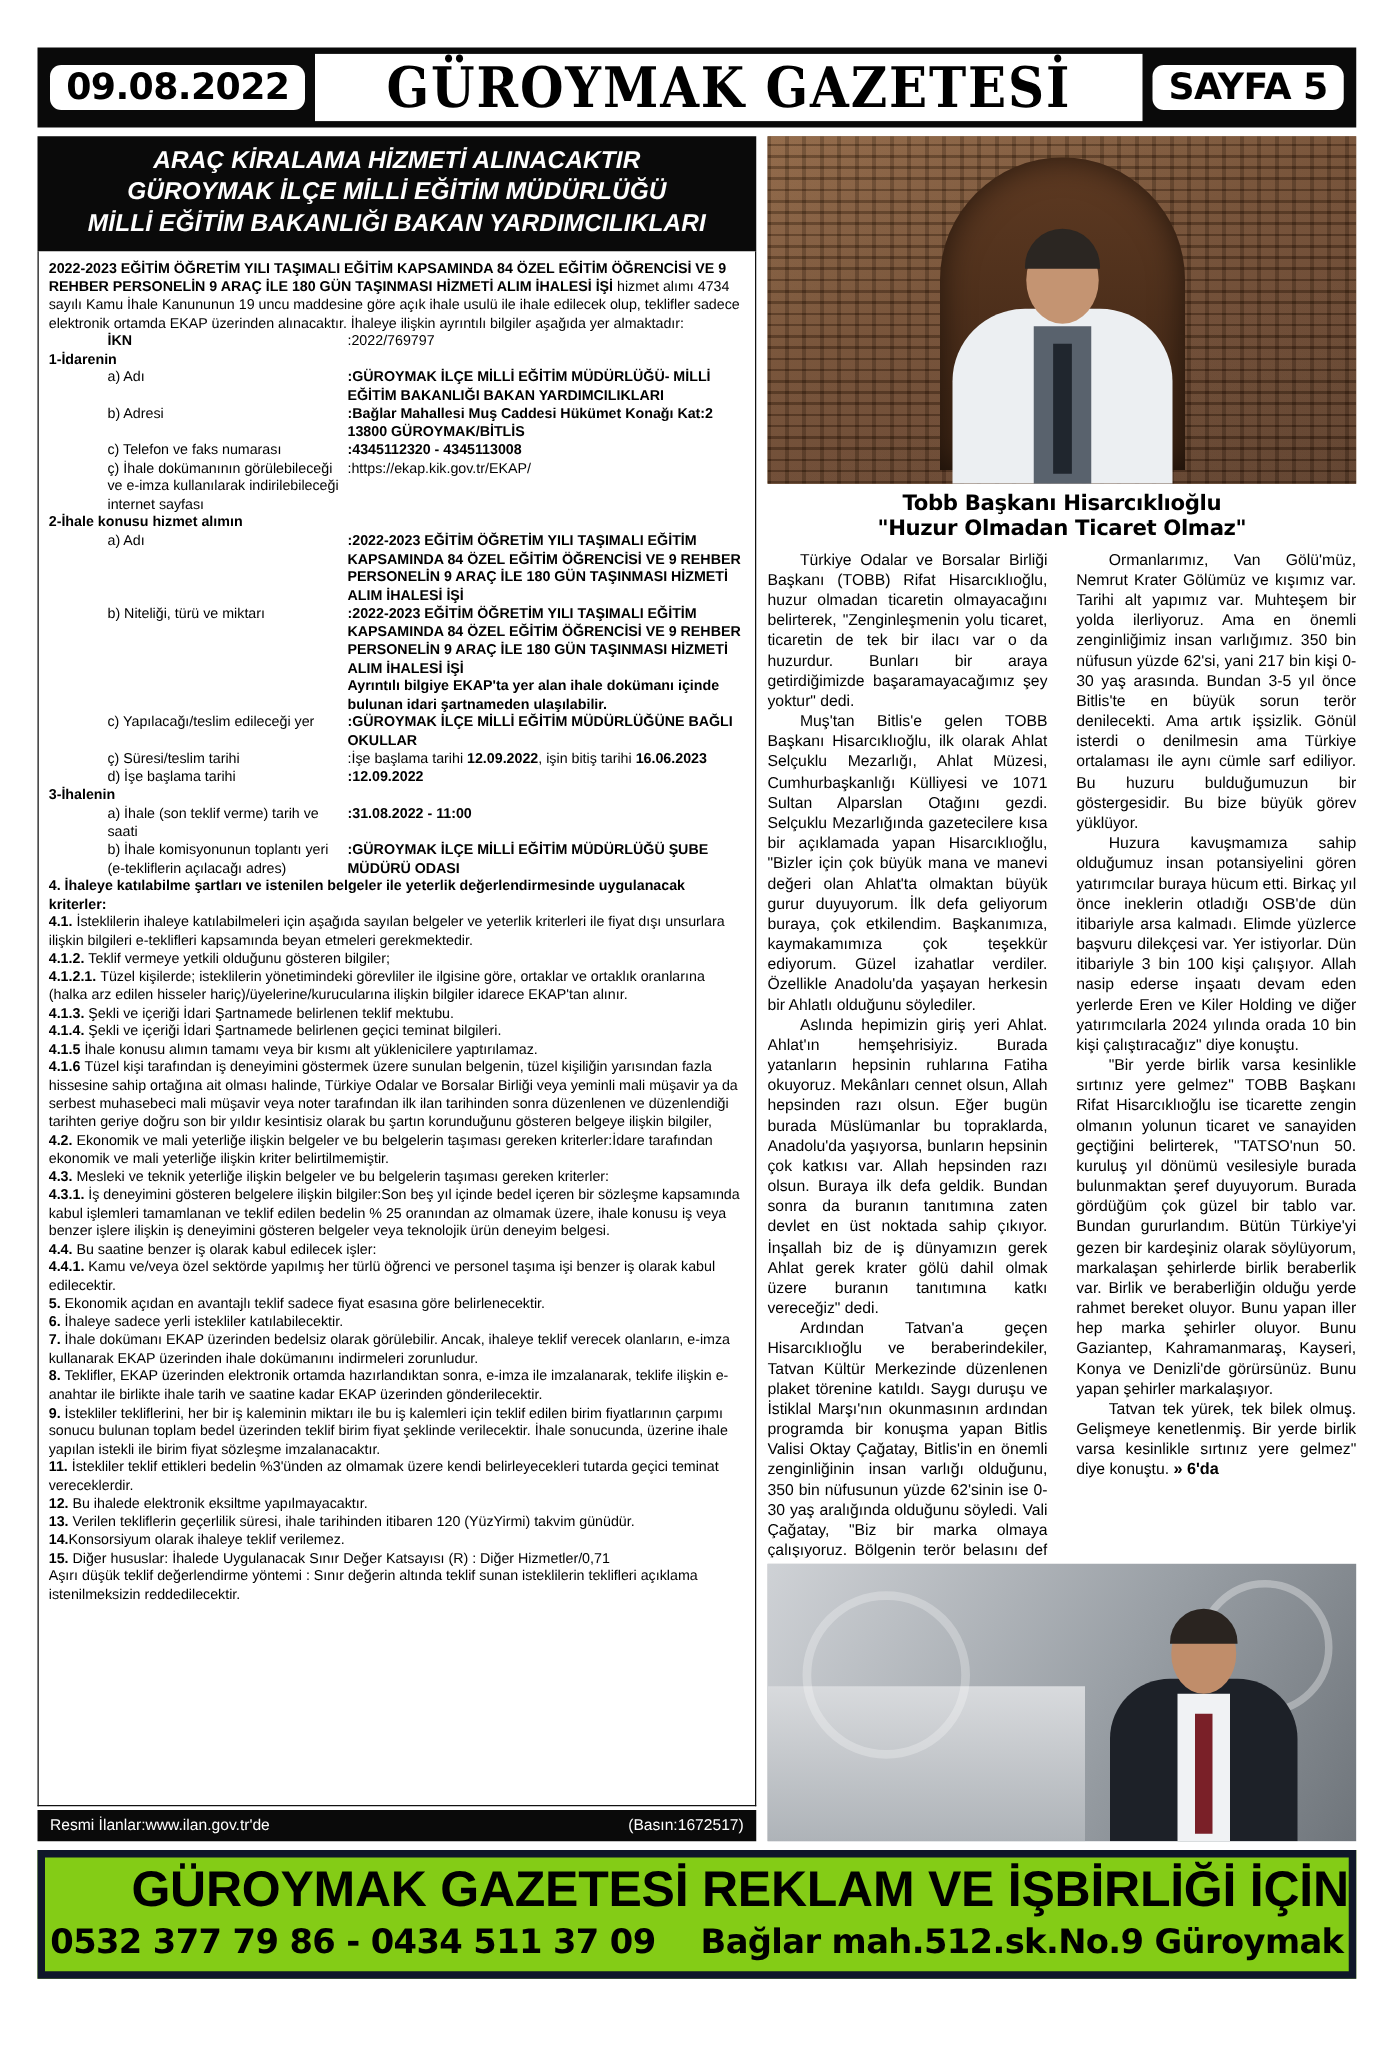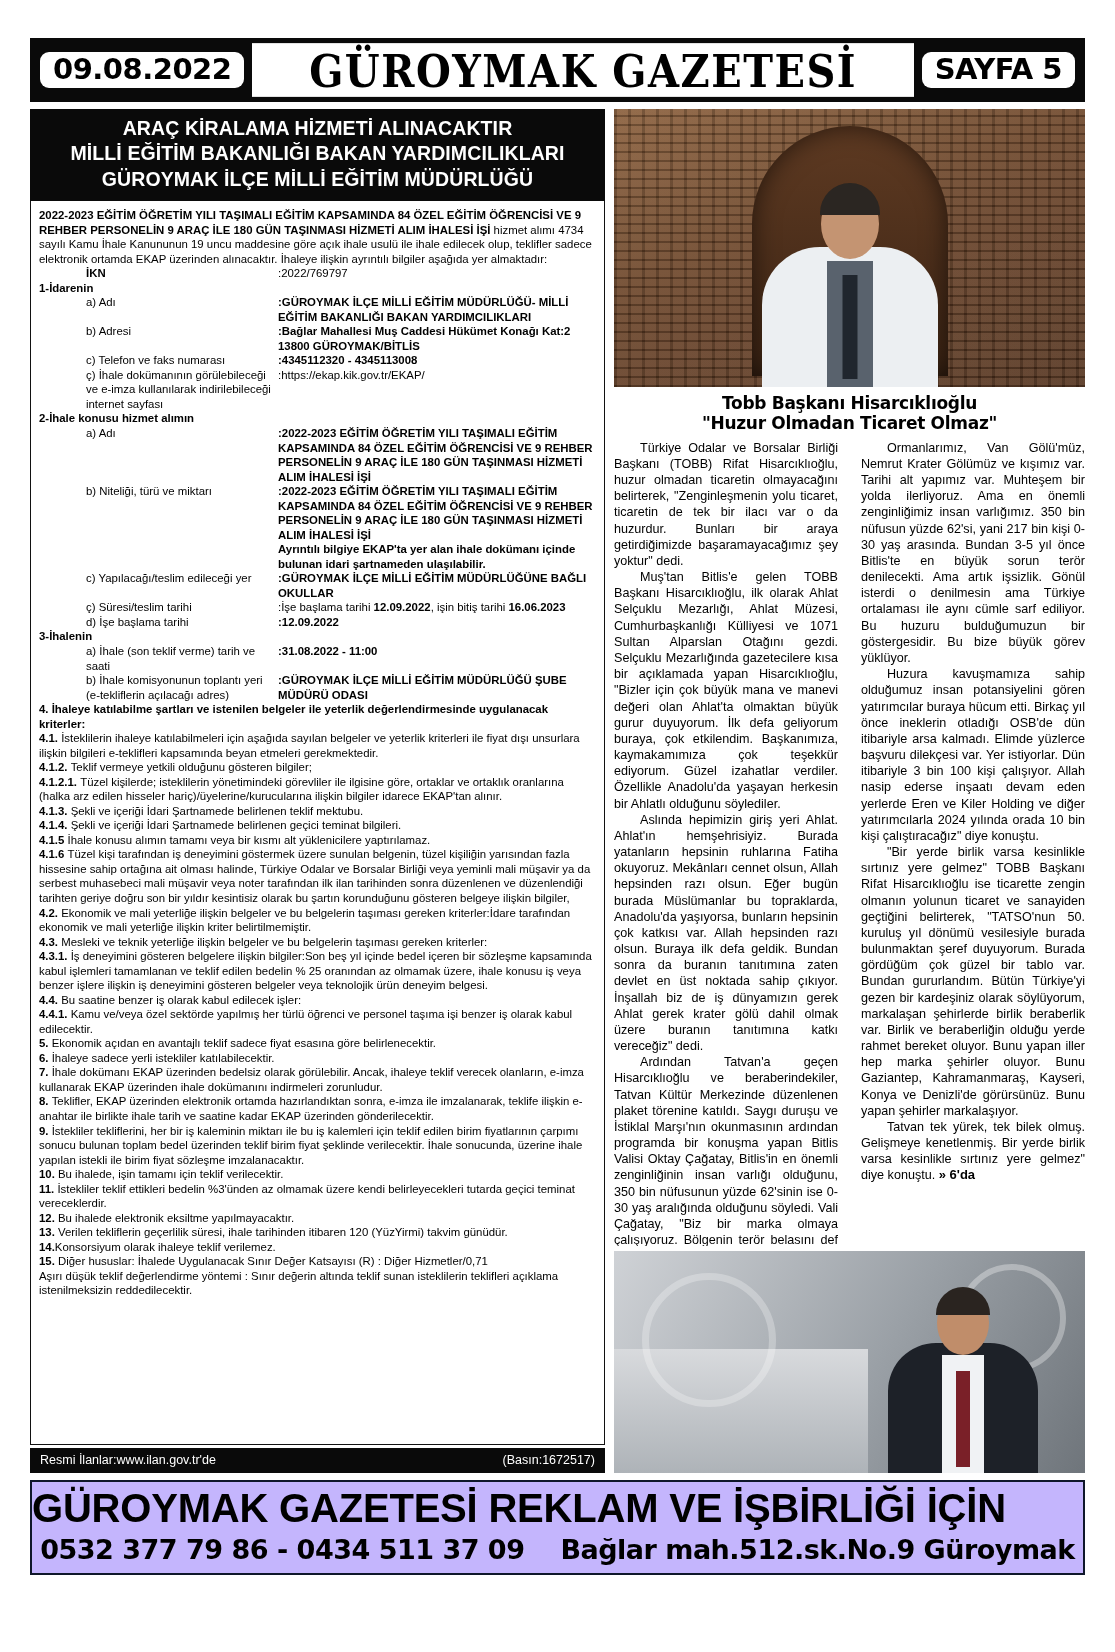--- a/index.html
+++ b/index.html
@@ -83,21 +83,21 @@
   
   .ad-head{
     background:#0a0a0a;color:#fff;
     text-align:center;
     padding:7px 4px 9px;
     font-weight:bold;
     font-size:19.5px;
     line-height:1.30;
     letter-spacing:0.1px;
   }
-  .ad-head div{white-space:nowrap;}
+  .ad-head div{white-space:nowrap;font-style:italic;}
 
   
   .ad-box{
     border:1px solid #111;
     border-top:none;
     padding:7px 8px 6px 8px;
     box-sizing:border-box;
     flex:1;
     font-size:11.4px;
     line-height:1.275;
@@ -262,23 +262,23 @@
     width:54px;height:28px;border-radius:27px 27px 0 0;background:#2a2420;
   }
   .photo-bottom .podium{
     position:absolute;left:0;bottom:0;width:54%;height:56%;
     background:linear-gradient(180deg,#d8dadd,#aeb3b8);
   }
 
   
   .banner{
     margin-top:7px;
-    background:#c4b5fd;
-    border:2px solid #0f172a;
-    text-align:left;
+    background:#84cc16;
+    border:6px solid #0f172a;
+    text-align:right;
     padding:4px 0 8px;
     box-sizing:border-box;
   }
   .banner-l1{
     font-weight:bold;
     font-size:40px;
     letter-spacing:-0.2px;
     line-height:1.1;
     font-family:"Liberation Sans", sans-serif;
   }
@@ -302,22 +302,22 @@
     <div class="mast-title">GÜROYMAK GAZETESİ</div>
     <div class="mast-page">SAYFA 5</div>
   </div>
 
   <div class="body-wrap">
 
     <div class="col-left">
 
       <div class="ad-head">
         <div>ARAÇ KİRALAMA HİZMETİ ALINACAKTIR</div>
+        <div>GÜROYMAK İLÇE MİLLİ EĞİTİM MÜDÜRLÜĞÜ</div>
         <div>MİLLİ EĞİTİM BAKANLIĞI BAKAN YARDIMCILIKLARI</div>
-        <div>GÜROYMAK İLÇE MİLLİ EĞİTİM MÜDÜRLÜĞÜ</div>
       </div>
 
       <div class="ad-box">
 
         <p class="intro"><b>2022-2023 EĞİTİM ÖĞRETİM YILI TAŞIMALI EĞİTİM KAPSAMINDA 84 ÖZEL EĞİTİM ÖĞRENCİSİ VE 9 REHBER PERSONELİN 9 ARAÇ İLE 180 GÜN TAŞINMASI HİZMETİ ALIM İHALESİ İŞİ</b><span> hizmet alımı 4734 sayılı Kamu İhale Kanununun 19 uncu maddesine göre açık ihale usulü ile ihale edilecek olup, teklifler sadece elektronik ortamda EKAP üzerinden alınacaktır. İhaleye ilişkin ayrıntılı bilgiler aşağıda yer almaktadır:</span></p>
 
         <div class="drow">
           <div class="dlab b">İKN</div>
           <div class="dval">:2022/769797</div>
         </div>
@@ -390,21 +390,20 @@
             <p class="lst"><b>4.2. </b><span>Ekonomik ve mali yeterliğe ilişkin belgeler ve bu belgelerin taşıması gereken kriterler:İdare tarafından ekonomik ve mali yeterliğe ilişkin kriter belirtilmemiştir.</span></p>
             <p class="lst"><b>4.3. </b><span>Mesleki ve teknik yeterliğe ilişkin belgeler ve bu belgelerin taşıması gereken kriterler:</span></p>
             <p class="lst"><b>4.3.1. </b><span>İş deneyimini gösteren belgelere ilişkin bilgiler:Son beş yıl içinde bedel içeren bir sözleşme kapsamında kabul işlemleri tamamlanan ve teklif edilen bedelin % 25 oranından az olmamak üzere, ihale konusu iş veya benzer işlere ilişkin iş deneyimini gösteren belgeler veya teknolojik ürün deneyim belgesi.</span></p>
             <p class="lst"><b>4.4. </b><span>Bu saatine benzer iş olarak kabul edilecek işler:</span></p>
             <p class="lst"><b>4.4.1. </b><span>Kamu ve/veya özel sektörde yapılmış her türlü öğrenci ve personel taşıma işi benzer iş olarak kabul edilecektir.</span></p>
             <p class="lst"><b>5. </b><span>Ekonomik açıdan en avantajlı teklif sadece fiyat esasına göre belirlenecektir.</span></p>
             <p class="lst"><b>6. </b><span>İhaleye sadece yerli istekliler katılabilecektir.</span></p>
             <p class="lst"><b>7. </b><span>İhale dokümanı EKAP üzerinden bedelsiz olarak görülebilir. Ancak, ihaleye teklif verecek olanların, e-imza kullanarak EKAP üzerinden ihale dokümanını indirmeleri zorunludur.</span></p>
             <p class="lst"><b>8. </b><span>Teklifler, EKAP üzerinden elektronik ortamda hazırlandıktan sonra, e-imza ile imzalanarak, teklife ilişkin e-anahtar ile birlikte ihale tarih ve saatine kadar EKAP üzerinden gönderilecektir.</span></p>
             <p class="lst"><b>9. </b><span>İstekliler tekliflerini, her bir iş kaleminin miktarı ile bu iş kalemleri için teklif edilen birim fiyatlarının çarpımı sonucu bulunan toplam bedel üzerinden teklif birim fiyat şeklinde verilecektir. İhale sonucunda, üzerine ihale yapılan istekli ile birim fiyat sözleşme imzalanacaktır.</span></p>
-            <p class="lst"><b>10. </b><span>Bu ihalede, işin tamamı için teklif verilecektir.</span></p>
             <p class="lst"><b>11. </b><span>İstekliler teklif ettikleri bedelin %3'ünden az olmamak üzere kendi belirleyecekleri tutarda geçici teminat vereceklerdir.</span></p>
             <p class="lst"><b>12. </b><span>Bu ihalede elektronik eksiltme yapılmayacaktır.</span></p>
             <p class="lst"><b>13. </b><span>Verilen tekliflerin geçerlilik süresi, ihale tarihinden itibaren 120 (YüzYirmi) takvim günüdür.</span></p>
             <p class="lst"><b>14.</b><span>Konsorsiyum olarak ihaleye teklif verilemez.</span></p>
             <p class="lst"><b>15. </b><span>Diğer hususlar: İhalede Uygulanacak Sınır Değer Katsayısı (R) : Diğer Hizmetler/0,71</span></p>
             <p class="lst"><b></b><span>Aşırı düşük teklif değerlendirme yöntemi : Sınır değerin altında teklif sunan isteklilerin teklifleri açıklama istenilmeksizin reddedilecektir.</span></p>
           </div>
       </div>
 
       <div class="ad-footer">

